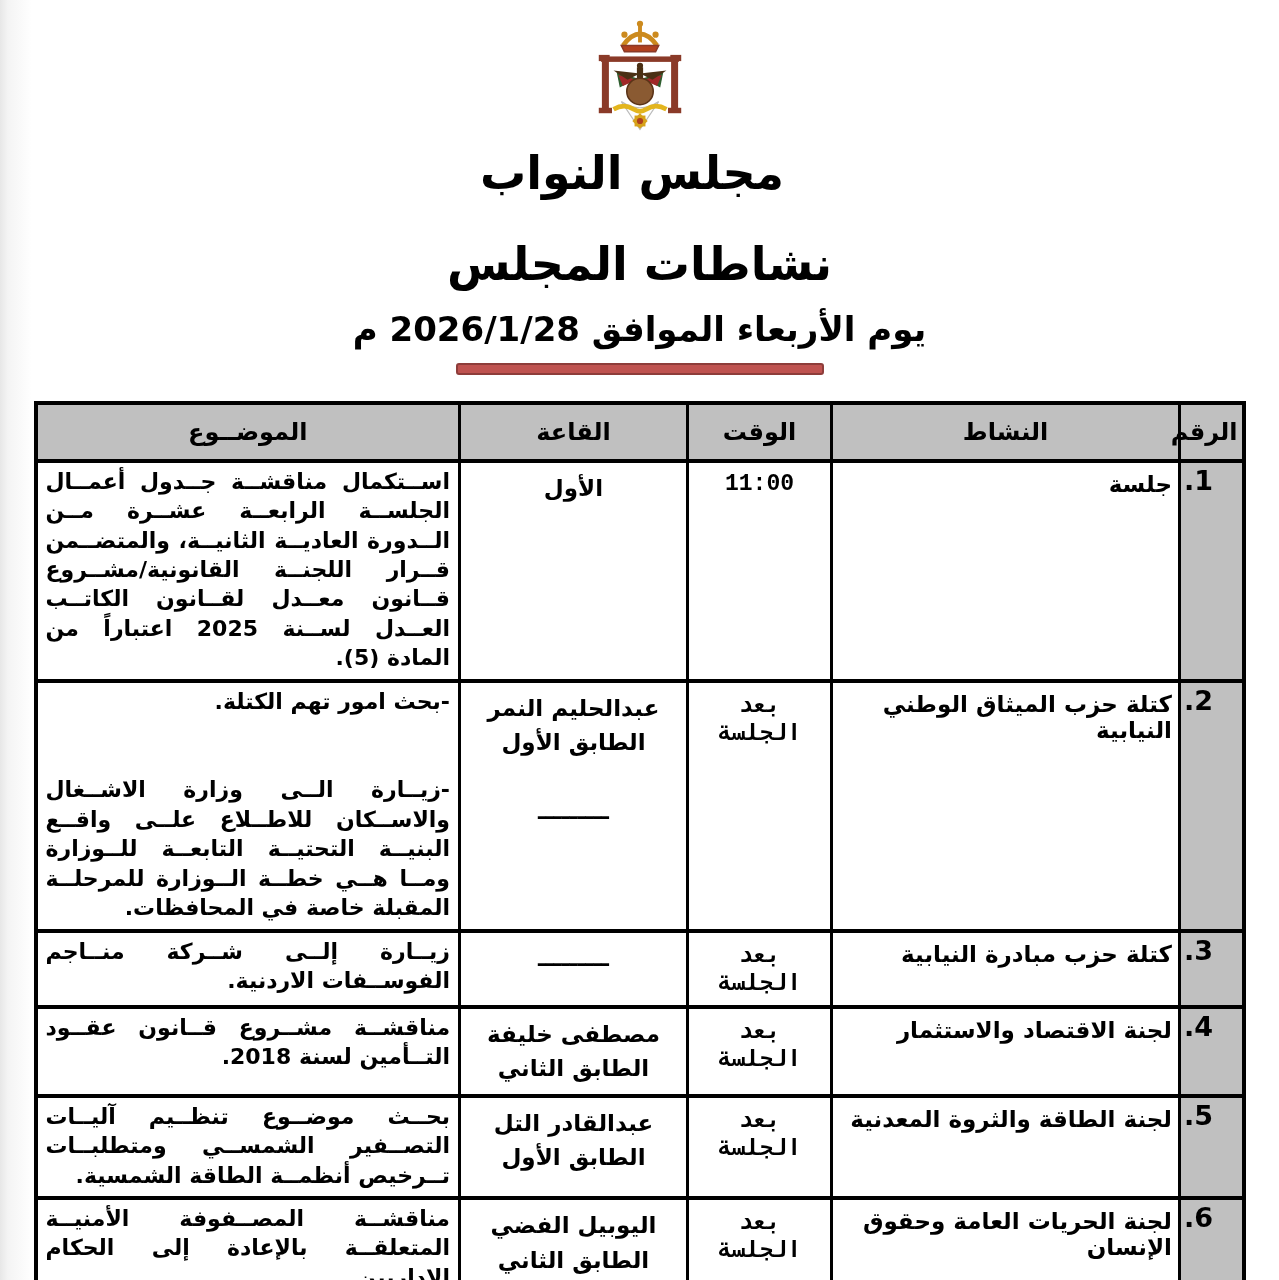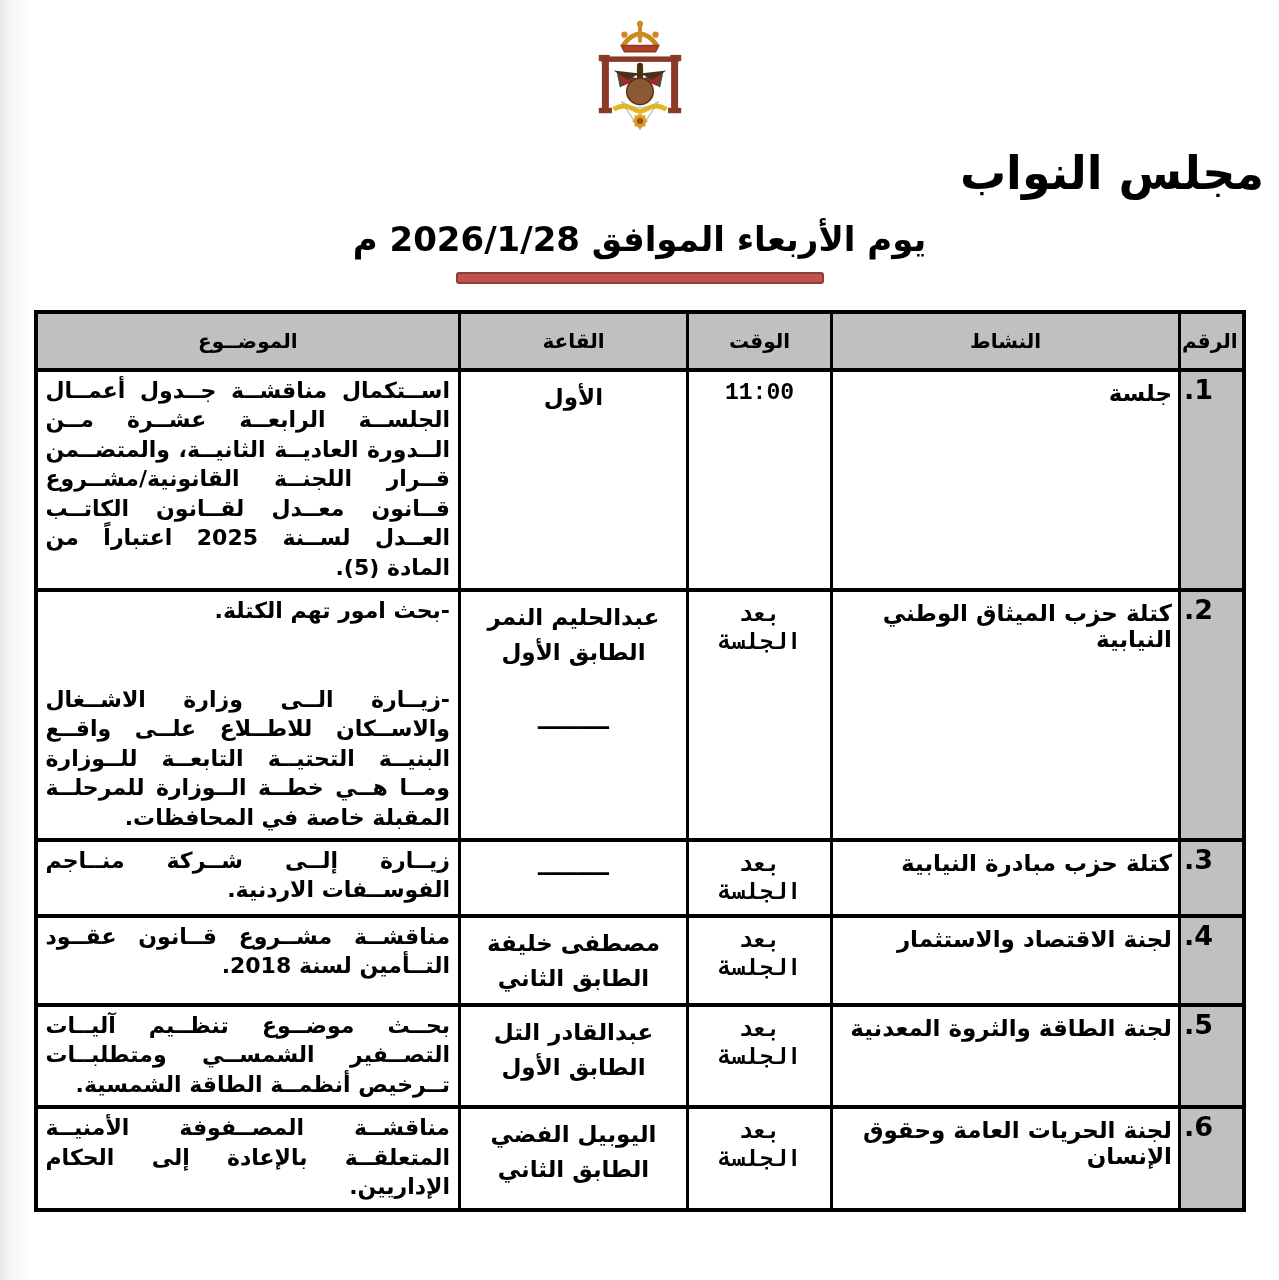--- a/index.html
+++ b/index.html
@@ -24,21 +24,21 @@
     padding-top:16px;
   }
   .bismillah{
     text-align:center;
     font-size:19px;
     font-weight:bold;
     margin:0 0 10px 0;
   }
   .emblem-wrap{ text-align:center; margin:0; }
   .org-name{
-    text-align:right;
+    text-align:center;
     font-size:46px;
     font-weight:bold;
     letter-spacing:1px;
     margin:2px 15px 0 0;
     line-height:1.1;
   }
   .doc-title{
     text-align:center;
     font-size:46px;
     font-weight:bold;
@@ -74,21 +74,21 @@
   col.c-hall{width:228px;}
   col.c-subject{width:424px;}
   th,td{
     border:3px solid #000;
     border-top-width:4px;
     border-bottom-width:4px;
     vertical-align:top;
   }
   th{
     background:var(--header-gray);
-    font-size:20px;
+    font-size:24px;
     height:58px;
     text-align:center;
     vertical-align:middle;
     padding:4px;
   }
   td{font-size:23px;}
   .cell-num{
     background:var(--header-gray);
     direction:ltr;
     text-align:left;
@@ -160,20 +160,21 @@
       <g fill="#d7a21a">
         <rect x="93" y="128" width="14" height="14"></rect>
         <rect x="93" y="128" width="14" height="14" transform="rotate(45 100 135)"></rect>
       </g>
       <circle cx="100" cy="135" r="4" fill="#b0401e"></circle>
     </svg>
   </div>
 
   <div class="org-name">مجلس النواب</div>
 
+  <div class="doc-title">نشاطات المجلس</div>
 
   <div class="doc-date">يوم الأربعاء الموافق 2026/1/28 م</div>
 
   <div class="date-underline"></div>
 
   <table class="schedule">
     <colgroup>
       <col class="c-num">
         <col class="c-activity">
         <col class="c-time">

